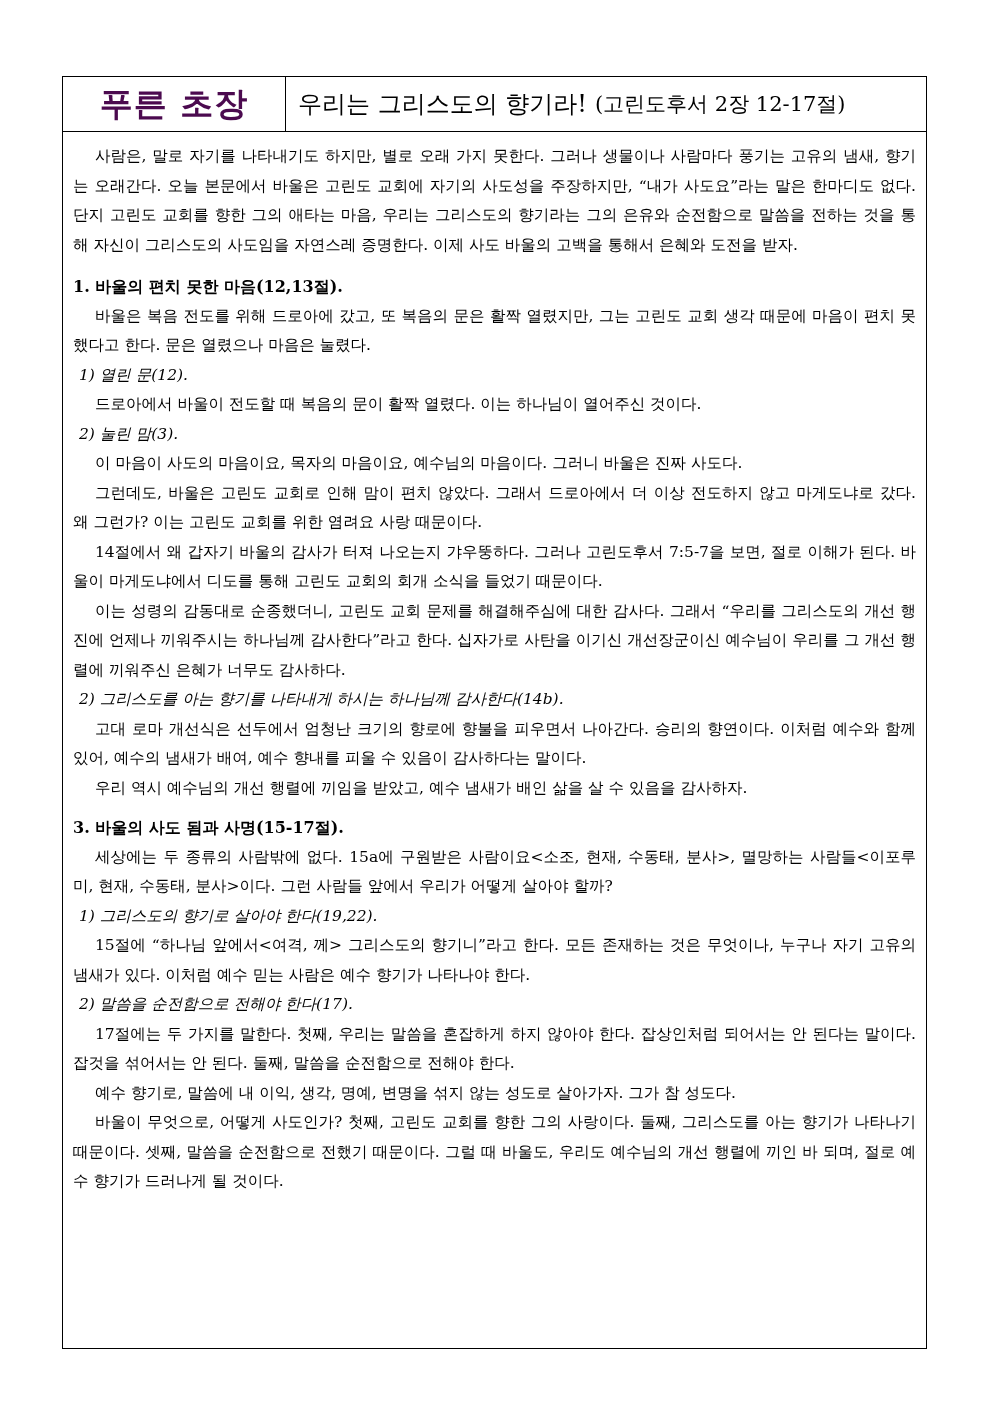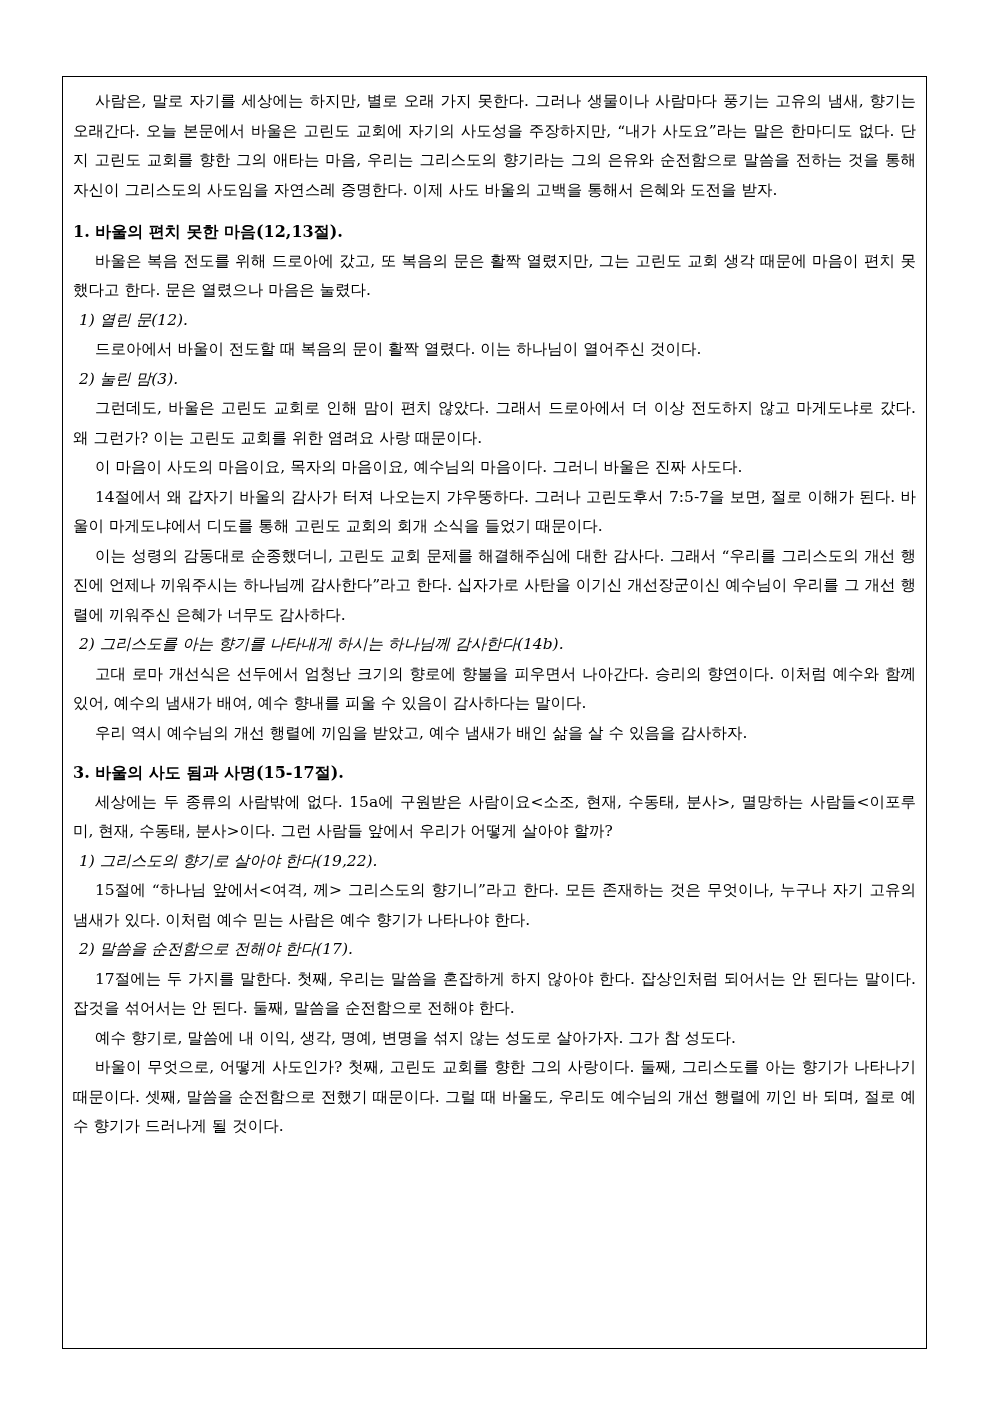--- a/index.html
+++ b/index.html
@@ -14,31 +14,38 @@
   .p { text-indent: 22px; margin: 0; }
   .h { font-weight: bold; margin: 10px 0 0 0; font-size: 16px; }
   .h.first { margin-top: 12px; }
   .sub { margin: 0 0 0 6px; font-style: italic; }
   .closing-h { font-weight: bold; margin: 12px 0 0 22px; font-size: 16px; }
 </style>
 </head>
 <body>
 
 <div class="page-box">
+  <div class="header">
+    <div class="brand">푸른 초장</div>
+    <div class="title">
+      <span>우리는 그리스도의 향기라!</span>
+      <span class="ref">(고린도후서 2장 12-17절)</span>
+    </div>
+  </div>
 
   <div class="content">
-    <p class="p">사람은, 말로 자기를 세상에는 하지만, 별로 오래 가지 못한다. 그러나 생물이나 사람마다 풍기는 고유의 냄새, 향기는 오래간다. 오늘 본문에서 바울은 고린도 교회에 자기의 사도성을 주장하지만, “내가 사도요”라는 말은 한마디도 없다. 단지 고린도 교회를 향한 그의 애타는 마음, 우리는 그리스도의 향기라는 그의 은유와 순전함으로 말씀을 전하는 것을 통해 자신이 그리스도의 사도임을 자연스레 증명한다. 이제 사도 바울의 고백을 통해서 은혜와 도전을 받자.</p>
+    <p class="p">사람은, 말로 자기를 나타내기도 하지만, 별로 오래 가지 못한다. 그러나 생물이나 사람마다 풍기는 고유의 냄새, 향기는 오래간다. 오늘 본문에서 바울은 고린도 교회에 자기의 사도성을 주장하지만, “내가 사도요”라는 말은 한마디도 없다. 단지 고린도 교회를 향한 그의 애타는 마음, 우리는 그리스도의 향기라는 그의 은유와 순전함으로 말씀을 전하는 것을 통해 자신이 그리스도의 사도임을 자연스레 증명한다. 이제 사도 바울의 고백을 통해서 은혜와 도전을 받자.</p>
 
     <div class="h first">1. 바울의 편치 못한 마음(12,13절).</div>
     <p class="p">바울은 복음 전도를 위해 드로아에 갔고, 또 복음의 문은 활짝 열렸지만, 그는 고린도 교회 생각 때문에 마음이 편치 못했다고 한다. 문은 열렸으나 마음은 눌렸다.</p>
     <div class="sub">1) 열린 문(12).</div>
     <p class="p">드로아에서 바울이 전도할 때 복음의 문이 활짝 열렸다. 이는 하나님이 열어주신 것이다.</p>
     <div class="sub">2) 눌린 맘(3).</div>
+    <p class="p">이 마음이 사도의 마음이요, 목자의 마음이요, 예수님의 마음이다. 그러니 바울은 진짜 사도다.</p>
     <p class="p">그런데도, 바울은 고린도 교회로 인해 맘이 편치 않았다. 그래서 드로아에서 더 이상 전도하지 않고 마게도냐로 갔다. 왜 그런가? 이는 고린도 교회를 위한 염려요 사랑 때문이다.</p>
-    <p class="p">이 마음이 사도의 마음이요, 목자의 마음이요, 예수님의 마음이다. 그러니 바울은 진짜 사도다.</p>
 
     <p class="p">14절에서 왜 갑자기 바울의 감사가 터져 나오는지 갸우뚱하다. 그러나 고린도후서 7:5-7을 보면, 절로 이해가 된다. 바울이 마게도냐에서 디도를 통해 고린도 교회의 회개 소식을 들었기 때문이다.</p>
     <p class="p">이는 성령의 감동대로 순종했더니, 고린도 교회 문제를 해결해주심에 대한 감사다. 그래서 “우리를 그리스도의 개선 행진에 언제나 끼워주시는 하나님께 감사한다”라고 한다. 십자가로 사탄을 이기신 개선장군이신 예수님이 우리를 그 개선 행렬에 끼워주신 은혜가 너무도 감사하다.</p>
     <div class="sub">2) 그리스도를 아는 향기를 나타내게 하시는 하나님께 감사한다(14b).</div>
     <p class="p">고대 로마 개선식은 선두에서 엄청난 크기의 향로에 향불을 피우면서 나아간다. 승리의 향연이다. 이처럼 예수와 함께 있어, 예수의 냄새가 배여, 예수 향내를 피울 수 있음이 감사하다는 말이다.</p>
     <p class="p">우리 역시 예수님의 개선 행렬에 끼임을 받았고, 예수 냄새가 배인 삶을 살 수 있음을 감사하자.</p>
 
     <div class="h">3. 바울의 사도 됨과 사명(15-17절).</div>
     <p class="p">세상에는 두 종류의 사람밖에 없다. 15a에 구원받은 사람이요&lt;소조, 현재, 수동태, 분사&gt;, 멸망하는 사람들&lt;이포루미, 현재, 수동태, 분사&gt;이다. 그런 사람들 앞에서 우리가 어떻게 살아야 할까?</p>
     <div class="sub">1) 그리스도의 향기로 살아야 한다(19,22).</div>

